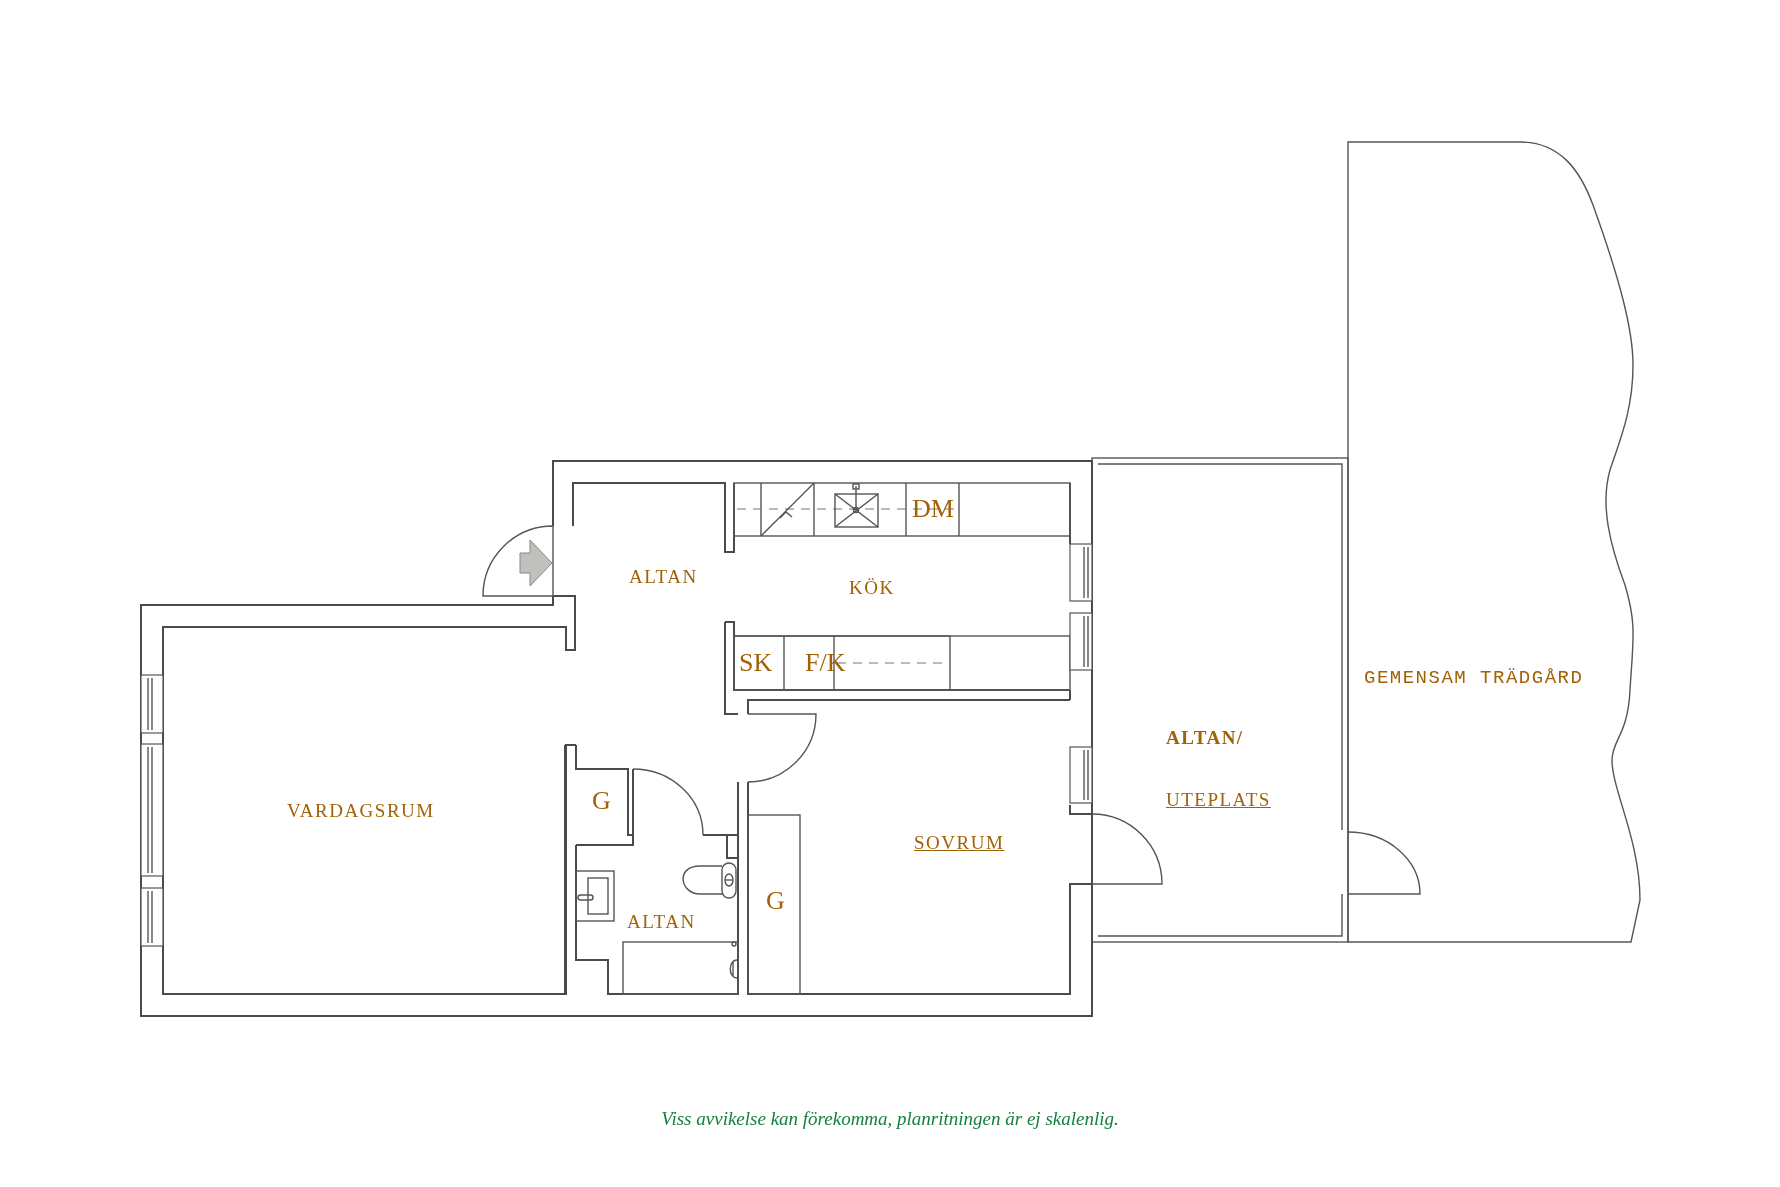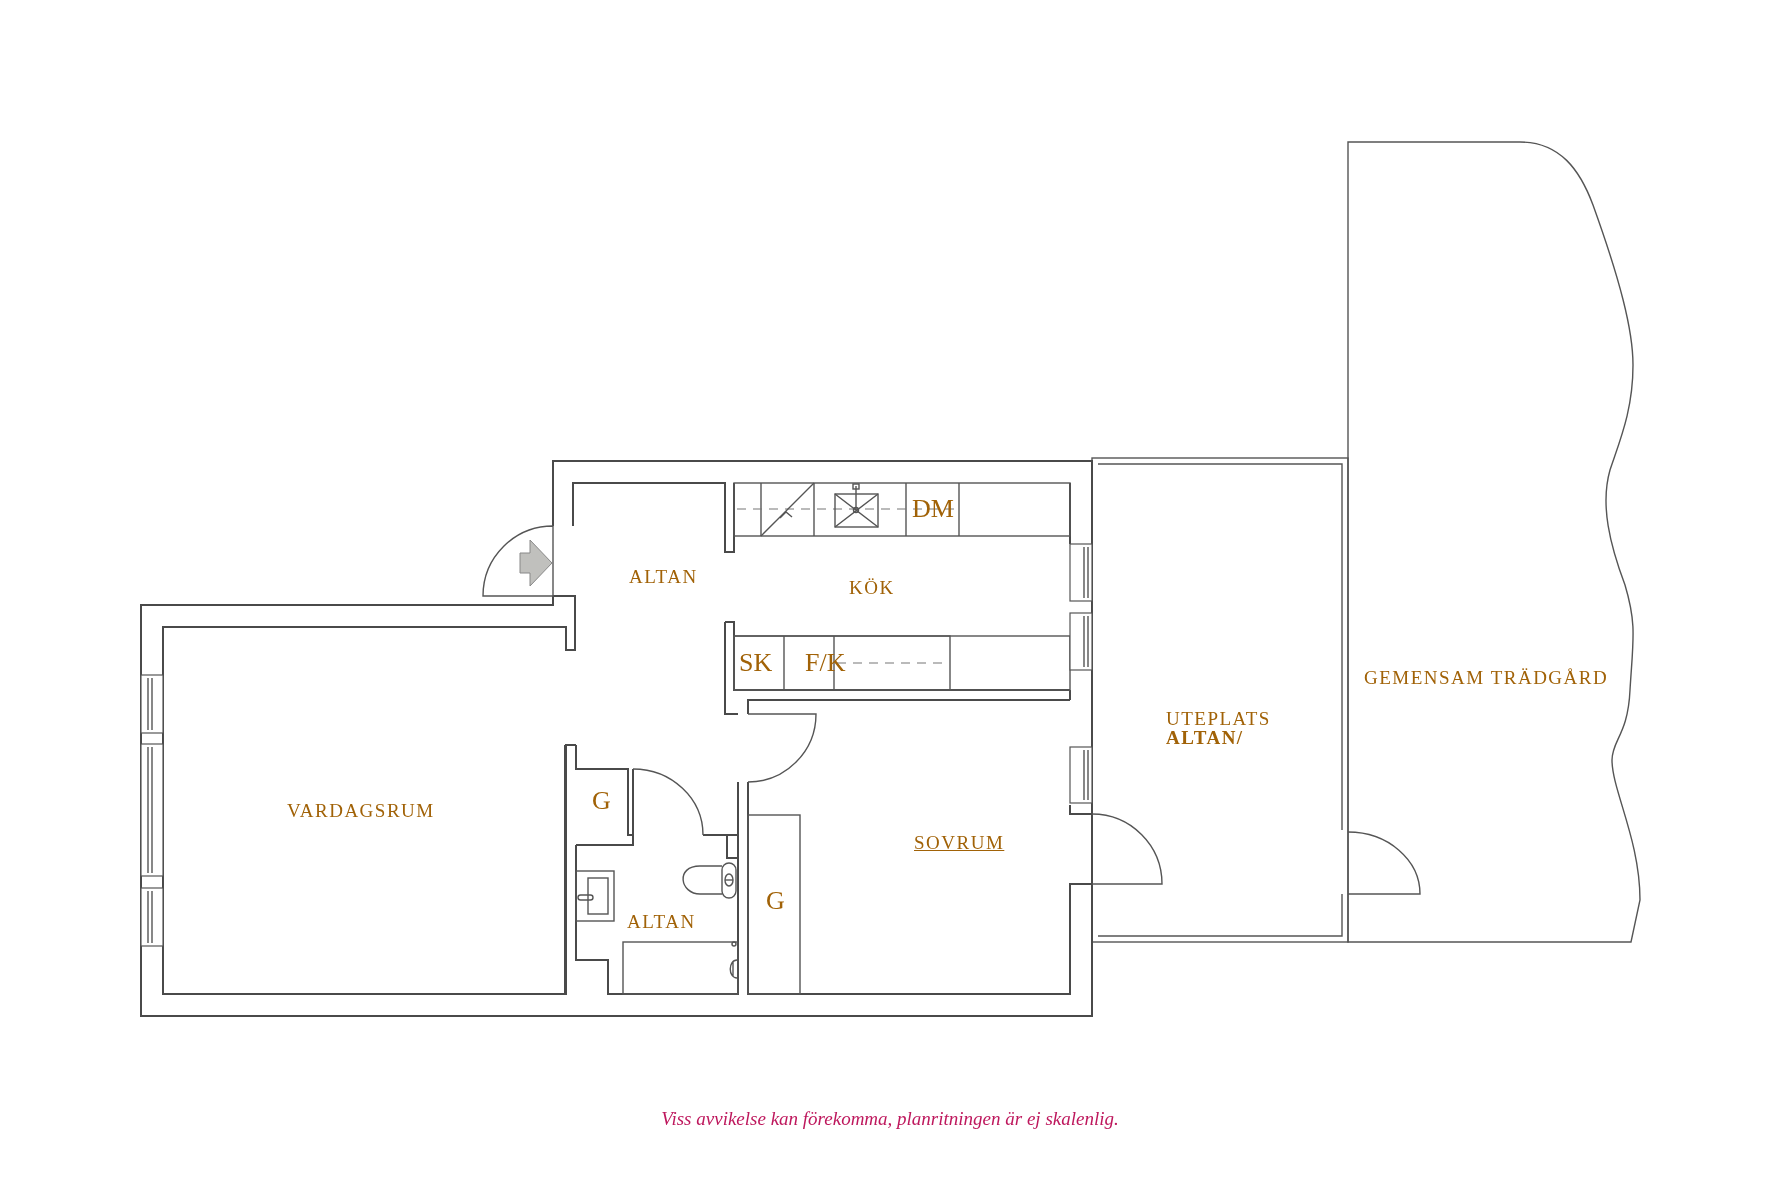--- a/index.html
+++ b/index.html
@@ -6,21 +6,21 @@
   body { width: 1780px; height: 1187px; position: relative; overflow: hidden; font-family: "DejaVu Serif", "Liberation Serif", serif; }
   #plan { position: absolute; left: 0; top: 0; width: 1780px; height: 1187px; }
   .wall { fill: none; stroke: #4a4a4a; stroke-width: 2; }
   .thin { fill: none; stroke: #555; stroke-width: 1.4; }
   .door { fill: none; stroke: #555; stroke-width: 1.4; }
   .dash { fill: none; stroke: #777; stroke-width: 1.2; stroke-dasharray: 9 7; }
   .win { fill: #fff; stroke: #555; stroke-width: 1.2; }
   .lbl { position: absolute; color: #a16207; font-family: "Liberation Serif", "DejaVu Serif", serif; letter-spacing: 1.5px; white-space: nowrap; }
   .room { font-size: 19px; }
   .fixture { font-size: 26px; letter-spacing: 0; }
-  .footer { position: absolute; left: 0; width: 1780px; top: 1108px; text-align: center; font-family: "Liberation Serif", "DejaVu Serif", serif; font-style: italic; font-size: 19px; color: #be185d; }
+  .footer { position: absolute; left: 0; width: 1780px; top: 1108px; text-align: center; font-family: "Liberation Serif", "DejaVu Serif", serif; font-style: italic; font-size: 19px; color: #15803d; }
 </style>
 </head>
 <body>
 
 <svg id="plan" viewBox="0 0 1780 1187" xmlns="http://www.w3.org/2000/svg">
 
   <path class="thin" d="M1348 942 L1348 142 L1520 142 C1560 142 1580 170 1593 205 C1620 280 1633 330 1633 365 C1633 410 1620 440 1610 470 C1600 505 1610 545 1625 585 C1637 625 1633 640 1630 690 C1628 735 1612 740 1612 760 C1612 790 1640 840 1640 900 L1631 942 Z"></path>
 
   <rect class="thin" x="1092" y="458" width="256" height="484"></rect>
   <path class="thin" d="M1098 464 L1342 464 L1342 830 M1342 894 L1342 936 L1098 936"></path>
@@ -112,22 +112,22 @@
     <path class="thin" d="M737 960 C728 960 728 978 737 978 M733 962 L733 976"></path>
   </g>
 </svg>
 
 <div class="lbl room" style="left:629px; top:566px;">ALTAN</div>
 <div class="lbl room" style="left:849px; top:577px;">KÖK</div>
 <div class="lbl room" style="left:287px; top:800px;">VARDAGSRUM</div>
 <div class="lbl room" style="left:914px; top:832px;text-decoration:underline;">SOVRUM</div>
 <div class="lbl room" style="left:627px; top:911px;">ALTAN</div>
 <div class="lbl room" style="left:1166px; top:727px;font-weight:bold;">ALTAN/</div>
-<div class="lbl room" style="left:1166px; top:708px;">UTEPLATS</div>
-<div class="lbl room" style="left:1364px; top:667px;">GEMENSAM TRÄDGÅRD</div>
+<div class="lbl room" style="left:1166px; top:789px;text-decoration:underline;">UTEPLATS</div>
+<div class="lbl room" style="left:1364px; top:667px;font-family:Liberation Mono, monospace;">GEMENSAM TRÄDGÅRD</div>
 
 <div class="lbl fixture" style="left:912px; top:494px;">DM</div>
 <div class="lbl fixture" style="left:739px; top:648px;">SK</div>
 <div class="lbl fixture" style="left:805px; top:648px;">F/K</div>
 <div class="lbl fixture" style="left:592px; top:786px;">G</div>
 <div class="lbl fixture" style="left:766px; top:886px;">G</div>
 
 <div class="footer">Viss avvikelse kan förekomma, planritningen är ej skalenlig.</div>
 
 </body></html>

